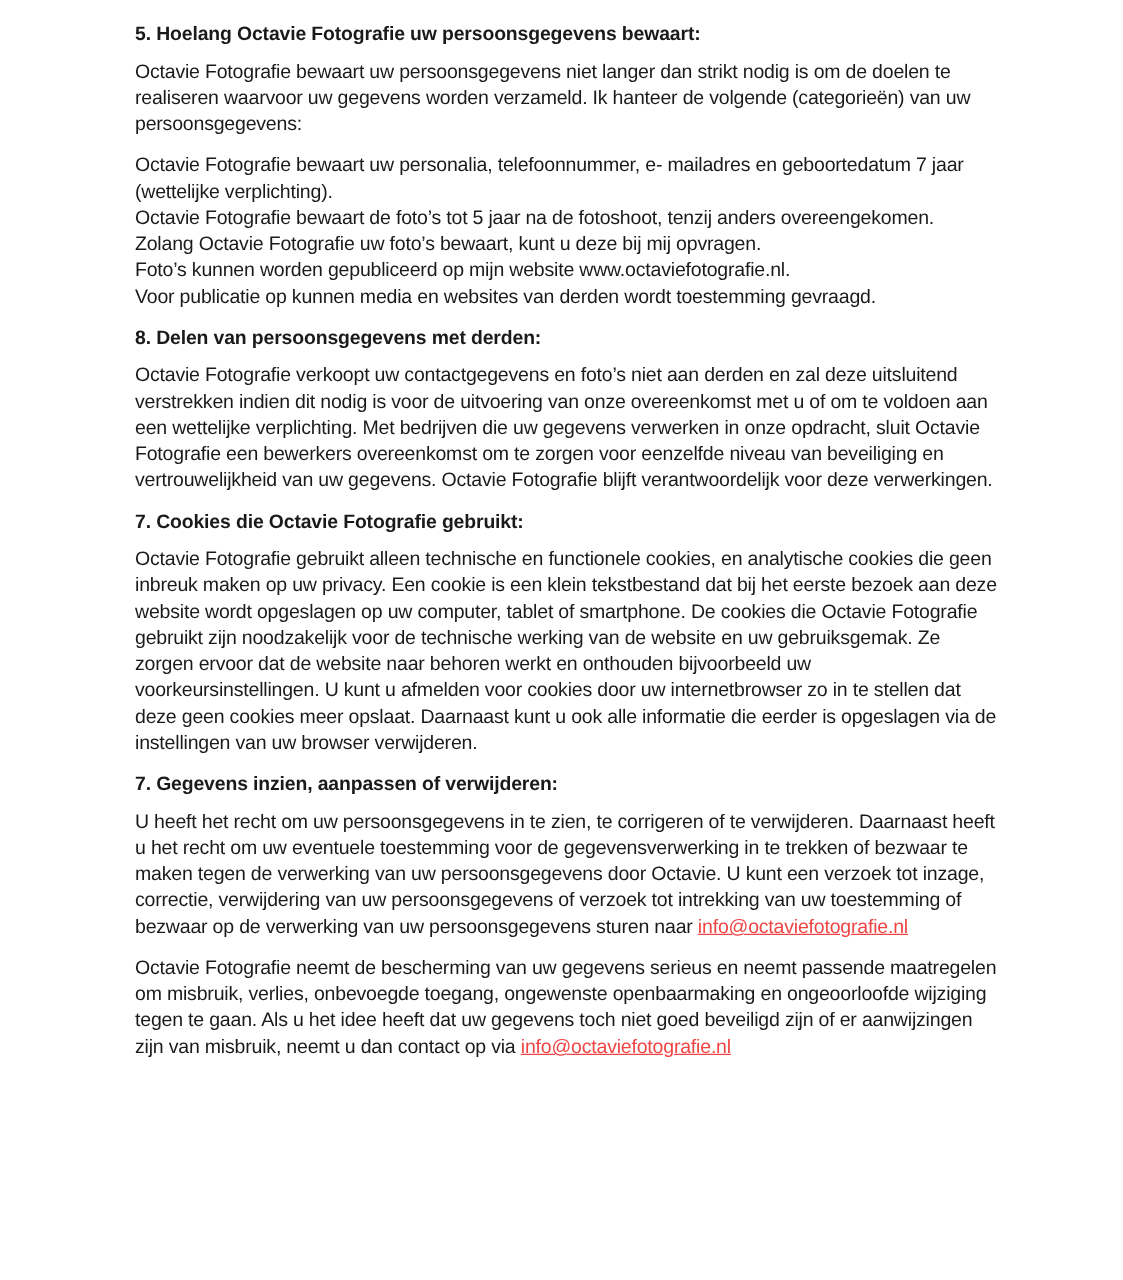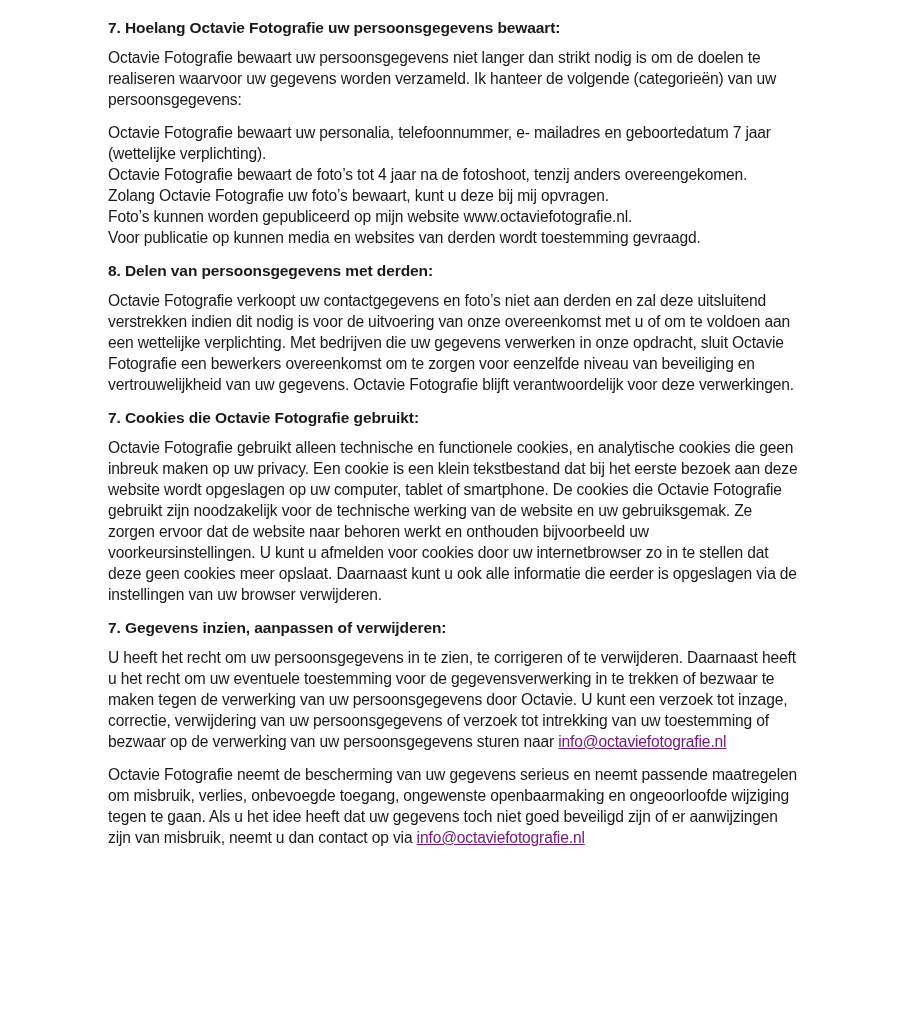--- a/index.html
+++ b/index.html
@@ -4,34 +4,34 @@
 <style>
   html, body { margin: 0; padding: 0; background: #ffffff; }
   body { width: 898px; height: 1024px; overflow: hidden; position: relative;
          font-family: "Liberation Sans", sans-serif; color: #1a1a1a; }
   .page { position: absolute; left: 108px; top: 17px; width: 690px; }
   h2 { font-size: 15.5px; font-weight: bold; margin: 0 0 9px 0; line-height: 21px; letter-spacing: -0.1px; }
   p { font-size: 15.6px; line-height: 21px; margin: 0 0 12px 0; font-weight: normal; letter-spacing: -0.15px; }
   p.tight { margin-bottom: 16px; }
   .sec { margin-bottom: 0; }
   .sec + .sec { margin-top: 0; }
-  a { color: #701a75; text-decoration: underline; }
+  a { color: #ef4444; text-decoration: underline; }
   .line { display: block; }
 </style>
 </head>
 <body>
 
 <div class="page">
 
   <div class="sec">
-    <h2>7. Hoelang Octavie Fotografie uw persoonsgegevens bewaart:</h2>
+    <h2>5. Hoelang Octavie Fotografie uw persoonsgegevens bewaart:</h2>
     <p>Octavie Fotografie bewaart uw persoonsgegevens niet langer dan strikt nodig is om de doelen te realiseren waarvoor uw gegevens worden verzameld. Ik hanteer de volgende (categorieën) van uw persoonsgegevens:</p>
     <p>
       <span class="line">Octavie Fotografie bewaart uw personalia, telefoonnummer, e- mailadres en geboortedatum 7 jaar (wettelijke verplichting).</span>
-      <span class="line">Octavie Fotografie bewaart de foto’s tot 4 jaar na de fotoshoot, tenzij anders overeengekomen. Zolang Octavie Fotografie uw foto’s bewaart, kunt u deze bij mij opvragen.</span>
+      <span class="line">Octavie Fotografie bewaart de foto’s tot 5 jaar na de fotoshoot, tenzij anders overeengekomen. Zolang Octavie Fotografie uw foto’s bewaart, kunt u deze bij mij opvragen.</span>
       <span class="line">Foto’s kunnen worden gepubliceerd op mijn website www.octaviefotografie.nl.</span>
       <span class="line">Voor publicatie op kunnen media en websites van derden wordt toestemming gevraagd.</span>
     </p>
   </div>
 
   <div class="sec">
     <h2>8. Delen van persoonsgegevens met derden:</h2>
     <p>Octavie Fotografie verkoopt uw contactgegevens en foto’s niet aan derden en zal deze uitsluitend verstrekken indien dit nodig is voor de uitvoering van onze overeenkomst met u of om te voldoen aan een wettelijke verplichting. Met bedrijven die uw gegevens verwerken in onze opdracht, sluit Octavie Fotografie een bewerkers overeenkomst om te zorgen voor eenzelfde niveau van beveiliging en vertrouwelijkheid van uw gegevens. Octavie Fotografie blijft verantwoordelijk voor deze verwerkingen.</p>
   </div>
 

